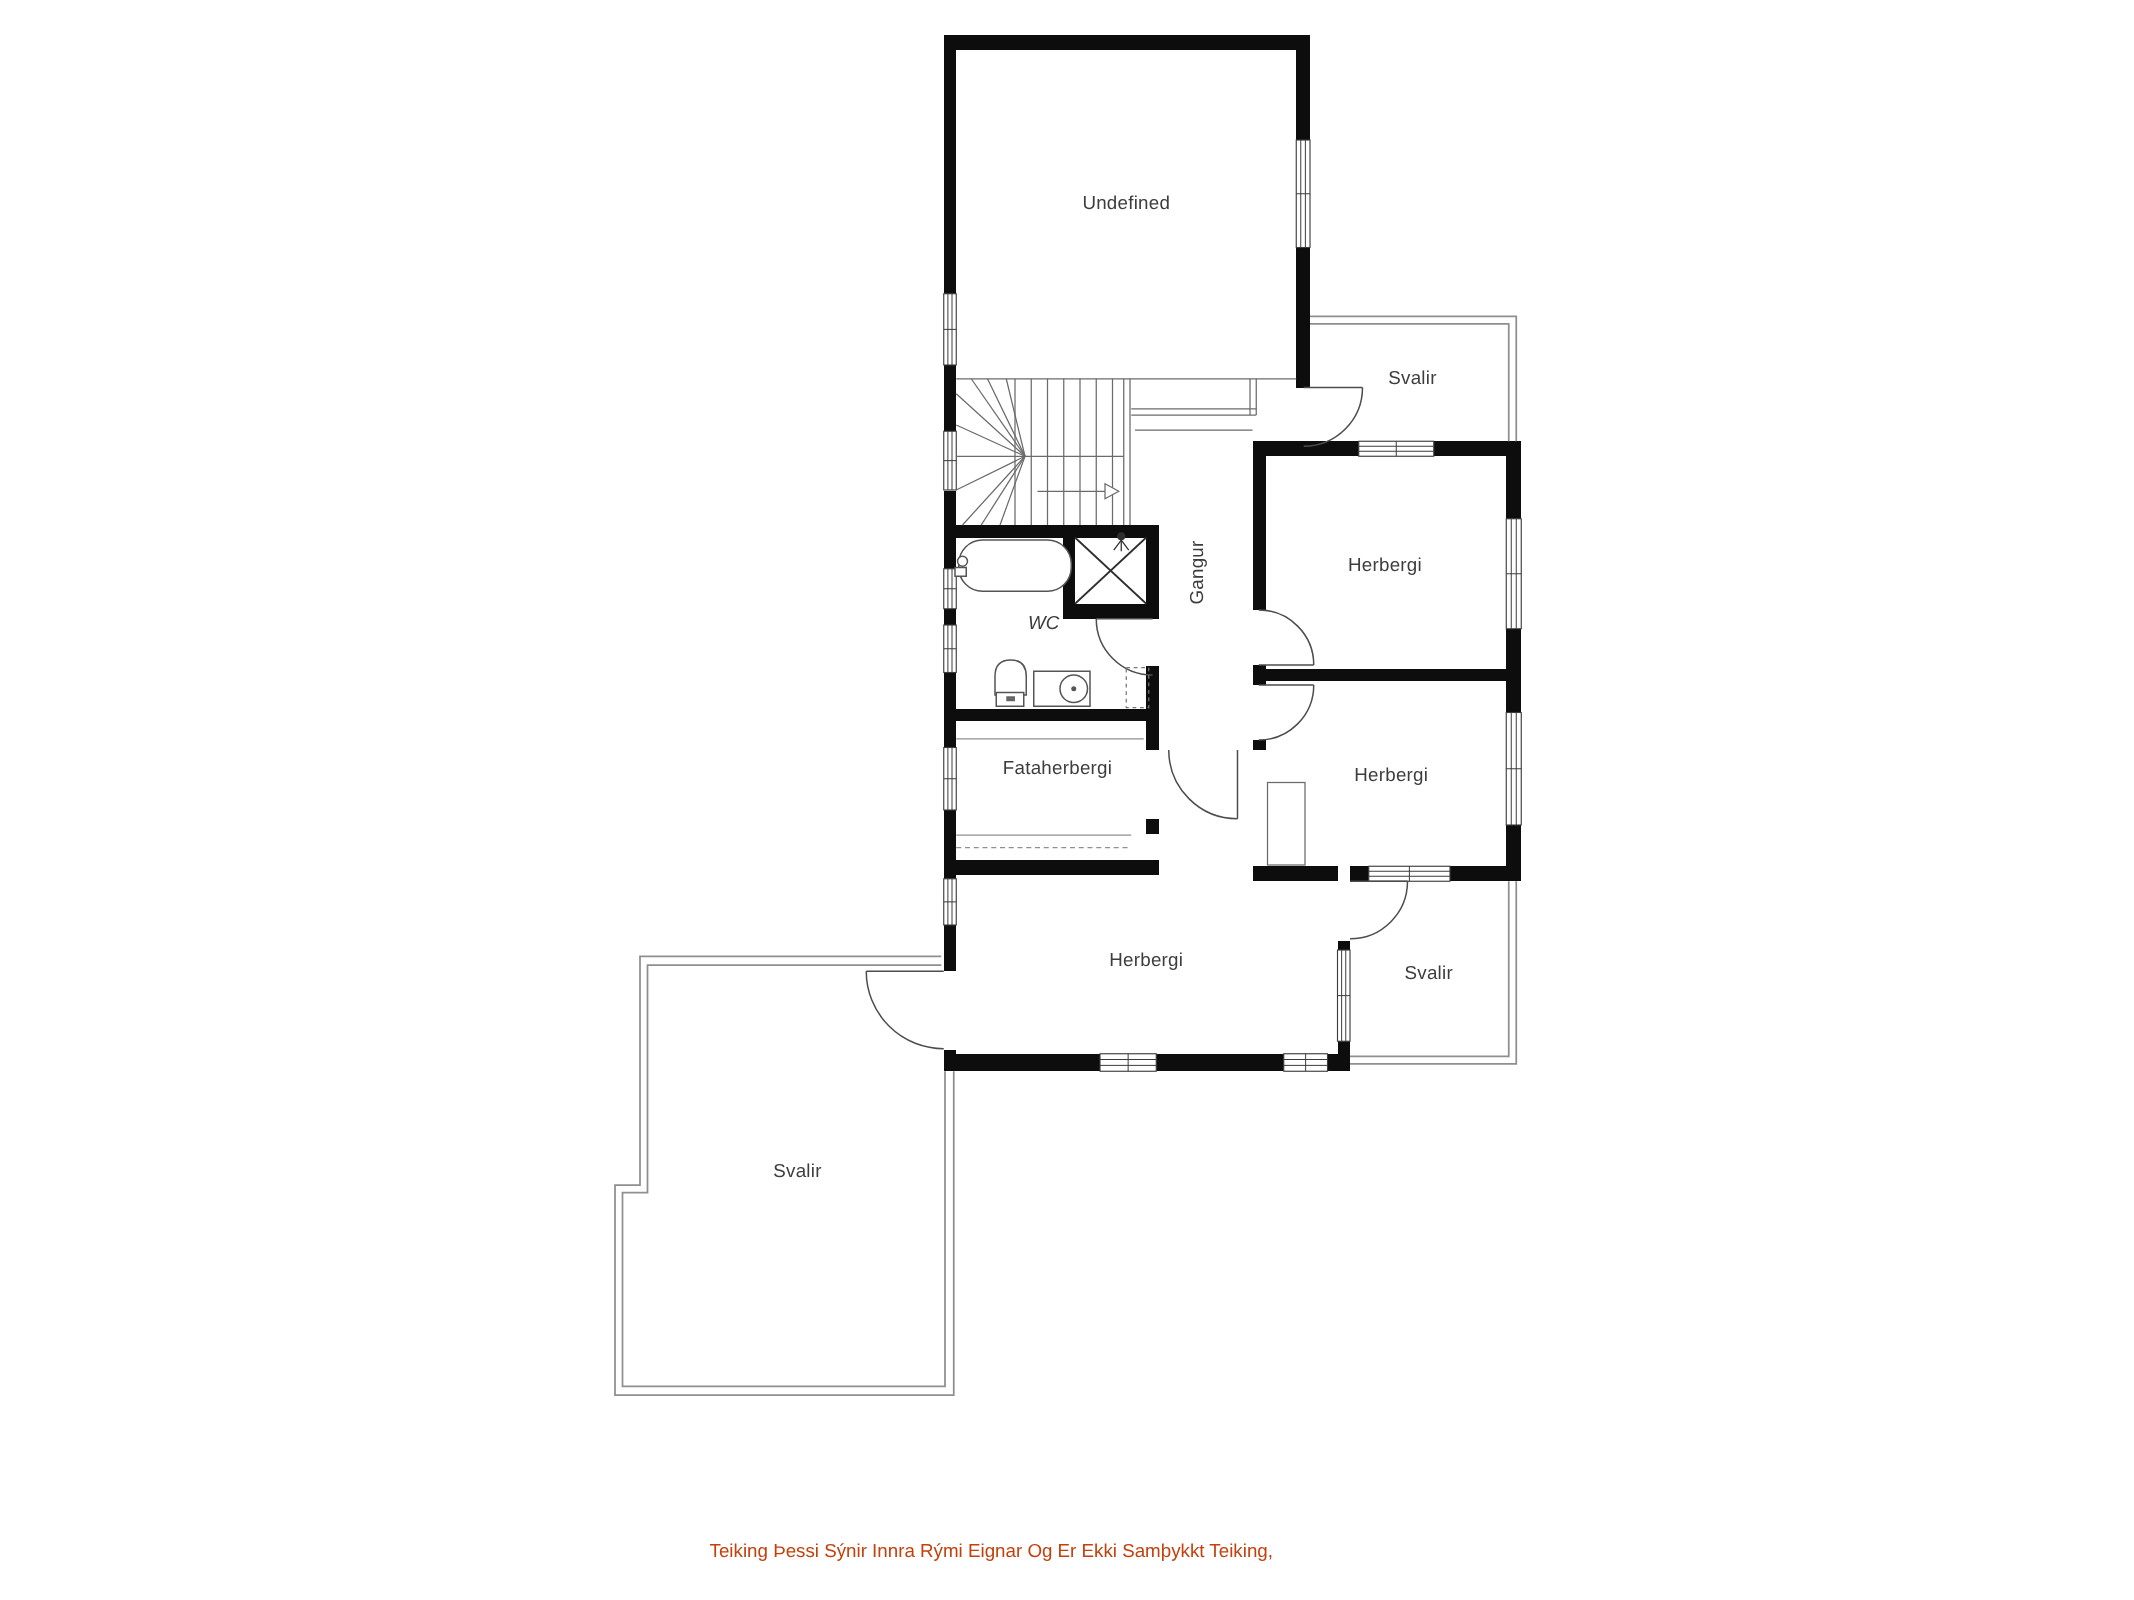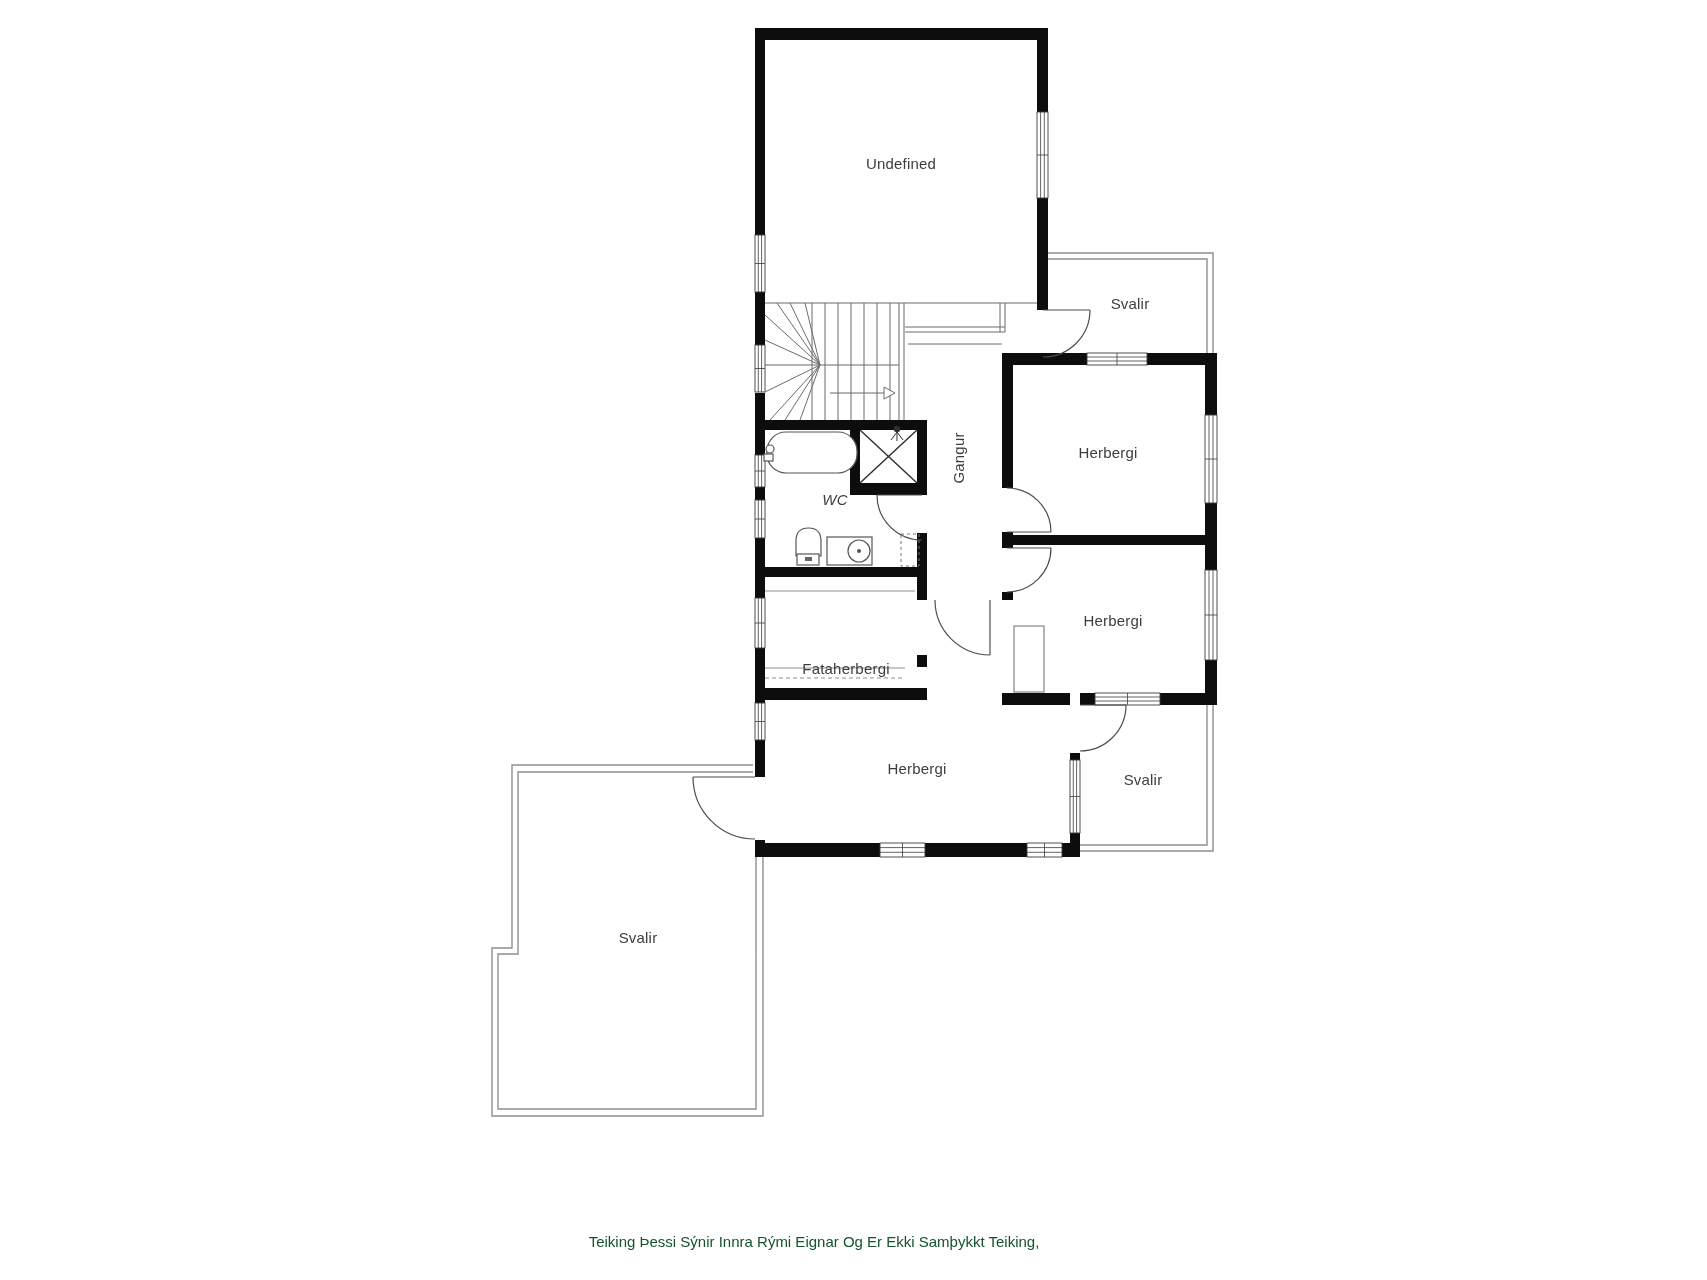--- a/index.html
+++ b/index.html
@@ -17,24 +17,24 @@
     font-size:15px;
     color:#3d3d3d;
     white-space:nowrap;
     letter-spacing:0.2px;
   }
   .room-label.vertical{
     transform:translate(-50%,-50%) rotate(-90deg);
   }
   .caption{
     position:absolute;
-    left:814px;top:1241px;
+    left:793px;top:1241px;
     transform:translate(-50%,-50%);
     font-size:15px;
-    color:#14532d;
+    color:#c2410c;
     white-space:nowrap;
   }
   .walls rect{fill:#0d0d0d;}
   .thin{stroke:#8f8f8f;stroke-width:1.4;fill:none;}
   .stair{stroke:#6b6b6b;stroke-width:1;fill:none;}
   .door{stroke:#4d4d4d;stroke-width:1.2;fill:none;}
   .win rect{fill:#ffffff;stroke:#3c3c3c;stroke-width:0.9;}
   .win line{stroke:#3c3c3c;stroke-width:0.8;}
   .fix{stroke:#555555;stroke-width:1.2;fill:#ffffff;}
   .fixthin{stroke:#8f8f8f;stroke-width:1;fill:none;}
@@ -300,20 +300,20 @@
     <rect x="1014" y="626" width="30" height="66" fill="none" stroke="#6b6b6b" stroke-width="1"></rect>
   </g>
 </svg>
 
 <div class="room-label" style="left:901px;top:163px;">Undefined</div>
 <div class="room-label" style="left:1130px;top:303px;">Svalir</div>
 <div class="room-label" style="left:1108px;top:452px;">Herbergi</div>
 <div class="room-label vertical" style="left:958px;top:458px;">Gangur</div>
 <div class="room-label" style="left:835px;top:499px;font-style:italic;">WC</div>
 <div class="room-label" style="left:1113px;top:620px;">Herbergi</div>
-<div class="room-label" style="left:846px;top:668px;">Fataherbergi</div>
+<div class="room-label" style="left:846px;top:615px;">Fataherbergi</div>
 <div class="room-label" style="left:917px;top:768px;">Herbergi</div>
 <div class="room-label" style="left:1143px;top:779px;">Svalir</div>
 <div class="room-label" style="left:638px;top:937px;">Svalir</div>
 
 <div class="caption">Teiking Þessi Sýnir Innra Rými Eignar Og Er Ekki Samþykkt Teiking,</div>
 
 </div>
 
 </body></html>

